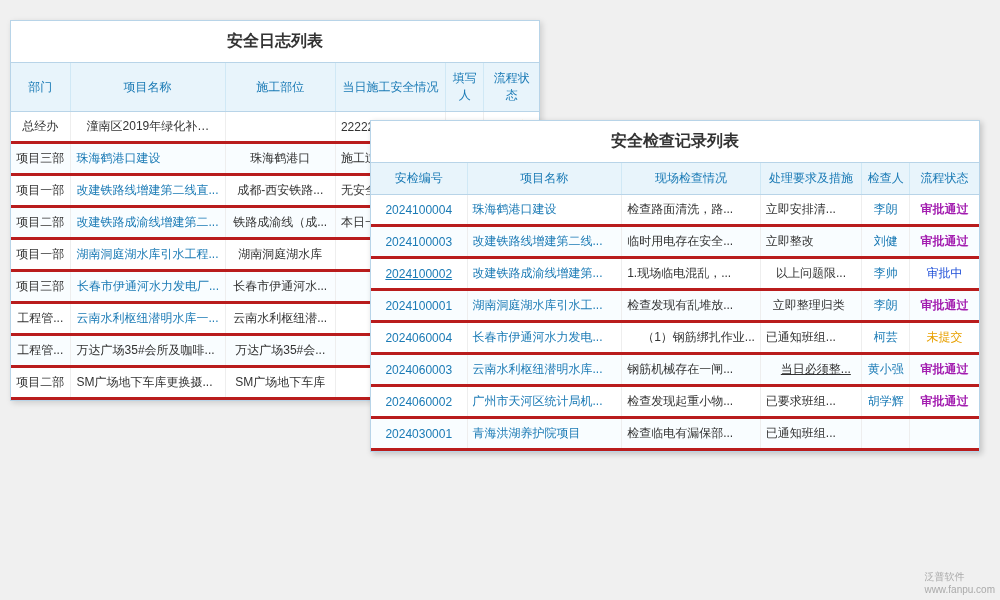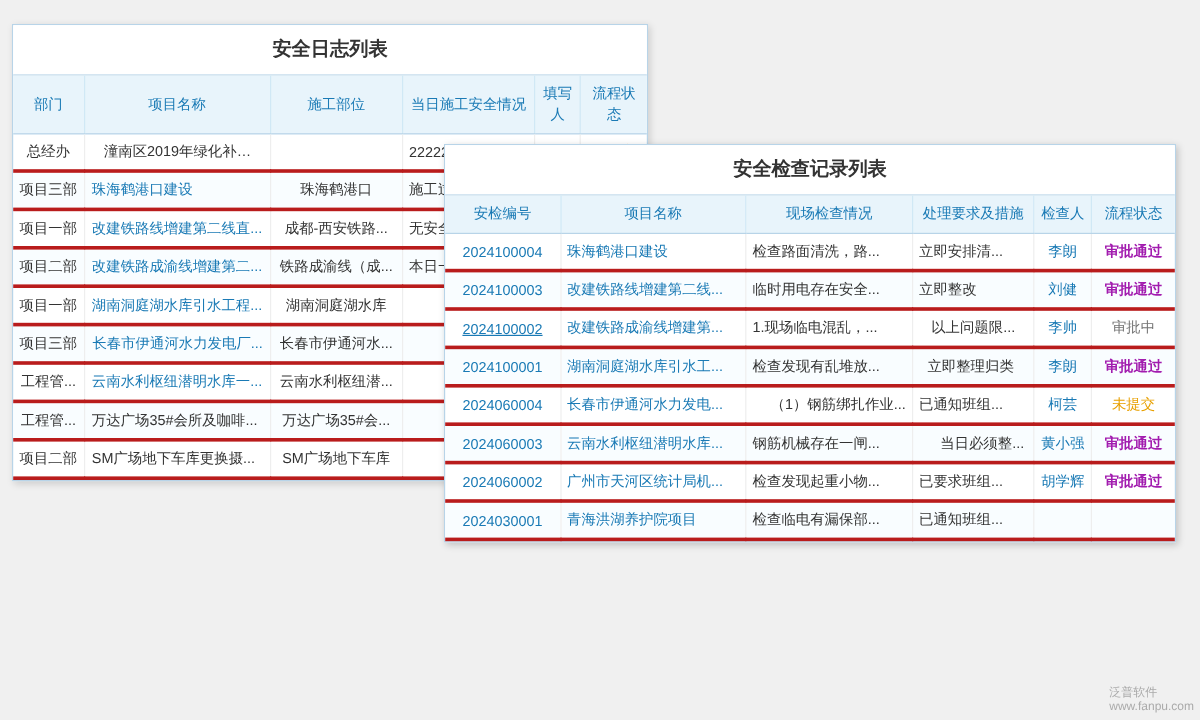--- a/index.html
+++ b/index.html
@@ -82,21 +82,21 @@
     }
 
     .link-text {
       color: #1a7ab5;
       cursor: pointer;
     }
 
     .status-unsubmit { color: #e8a000; }
     .status-pass { color: #a21caf; font-weight: bold; }
     .status-void { color: #e83030; }
-    .status-reviewing { color: #737373; }
+    .status-reviewing { color: #1d4ed8; }
 
     
     .right-panel {
       position: absolute;
       top: 120px;
       left: 370px;
       width: 610px;
       background: #fff;
       border: 1px solid #b8d4e8;
       box-shadow: 2px 2px 6px rgba(0,0,0,0.2);
@@ -273,21 +273,21 @@
           <td class="rt-col2 link-text" style="cursor: pointer; text-align: left; padding-left: 5px; max-width: 145px; white-space: nowrap; overflow: hidden; text-overflow: ellipsis;">长春市伊通河水力发电...</td>
           <td class="rt-col3" style="text-align: right; padding-left: 5px; max-width: 130px; white-space: nowrap; overflow: hidden; text-overflow: ellipsis;">（1）钢筋绑扎作业...</td>
           <td class="rt-col4" style="text-align: left; padding-left: 5px; max-width: 95px; white-space: nowrap; overflow: hidden; text-overflow: ellipsis;">已通知班组...</td>
           <td class="rt-col5 link-text" style="max-width: 45px; cursor: pointer;">柯芸</td>
           <td class="rt-col6 status-unsubmit" style="max-width: 65px;">未提交</td>
         </tr>
         <tr>
           <td class="rt-col1 link-text" style="cursor: pointer;">2024060003</td>
           <td class="rt-col2 link-text" style="cursor: pointer; text-align: left; padding-left: 5px; max-width: 145px; white-space: nowrap; overflow: hidden; text-overflow: ellipsis;">云南水利枢纽潜明水库...</td>
           <td class="rt-col3" style="text-align: left; padding-left: 5px; max-width: 130px; white-space: nowrap; overflow: hidden; text-overflow: ellipsis;">钢筋机械存在一闸...</td>
-          <td class="rt-col4" style="text-align: center; padding-left: 20px; max-width: 95px; white-space: nowrap; overflow: hidden; text-overflow: ellipsis;">当日必须整...</td>
+          <td class="rt-col4" style="text-align: left; padding-left: 20px; max-width: 95px; white-space: nowrap; overflow: hidden; text-overflow: ellipsis; text-decoration: underline;">当日必须整...</td>
           <td class="rt-col5 link-text" style="max-width: 45px; cursor: pointer;">黄小强</td>
           <td class="rt-col6 status-pass" style="max-width: 65px;">审批通过</td>
         </tr>
         <tr>
           <td class="rt-col1 link-text" style="cursor: pointer;">2024060002</td>
           <td class="rt-col2 link-text" style="cursor: pointer; text-align: left; padding-left: 5px; max-width: 145px; white-space: nowrap; overflow: hidden; text-overflow: ellipsis;">广州市天河区统计局机...</td>
           <td class="rt-col3" style="text-align: left; padding-left: 5px; max-width: 130px; white-space: nowrap; overflow: hidden; text-overflow: ellipsis;">检查发现起重小物...</td>
           <td class="rt-col4" style="text-align: left; padding-left: 5px; max-width: 95px; white-space: nowrap; overflow: hidden; text-overflow: ellipsis;">已要求班组...</td>
           <td class="rt-col5 link-text" style="max-width: 45px; cursor: pointer;">胡学辉</td>
           <td class="rt-col6 status-pass" style="max-width: 65px;">审批通过</td>

